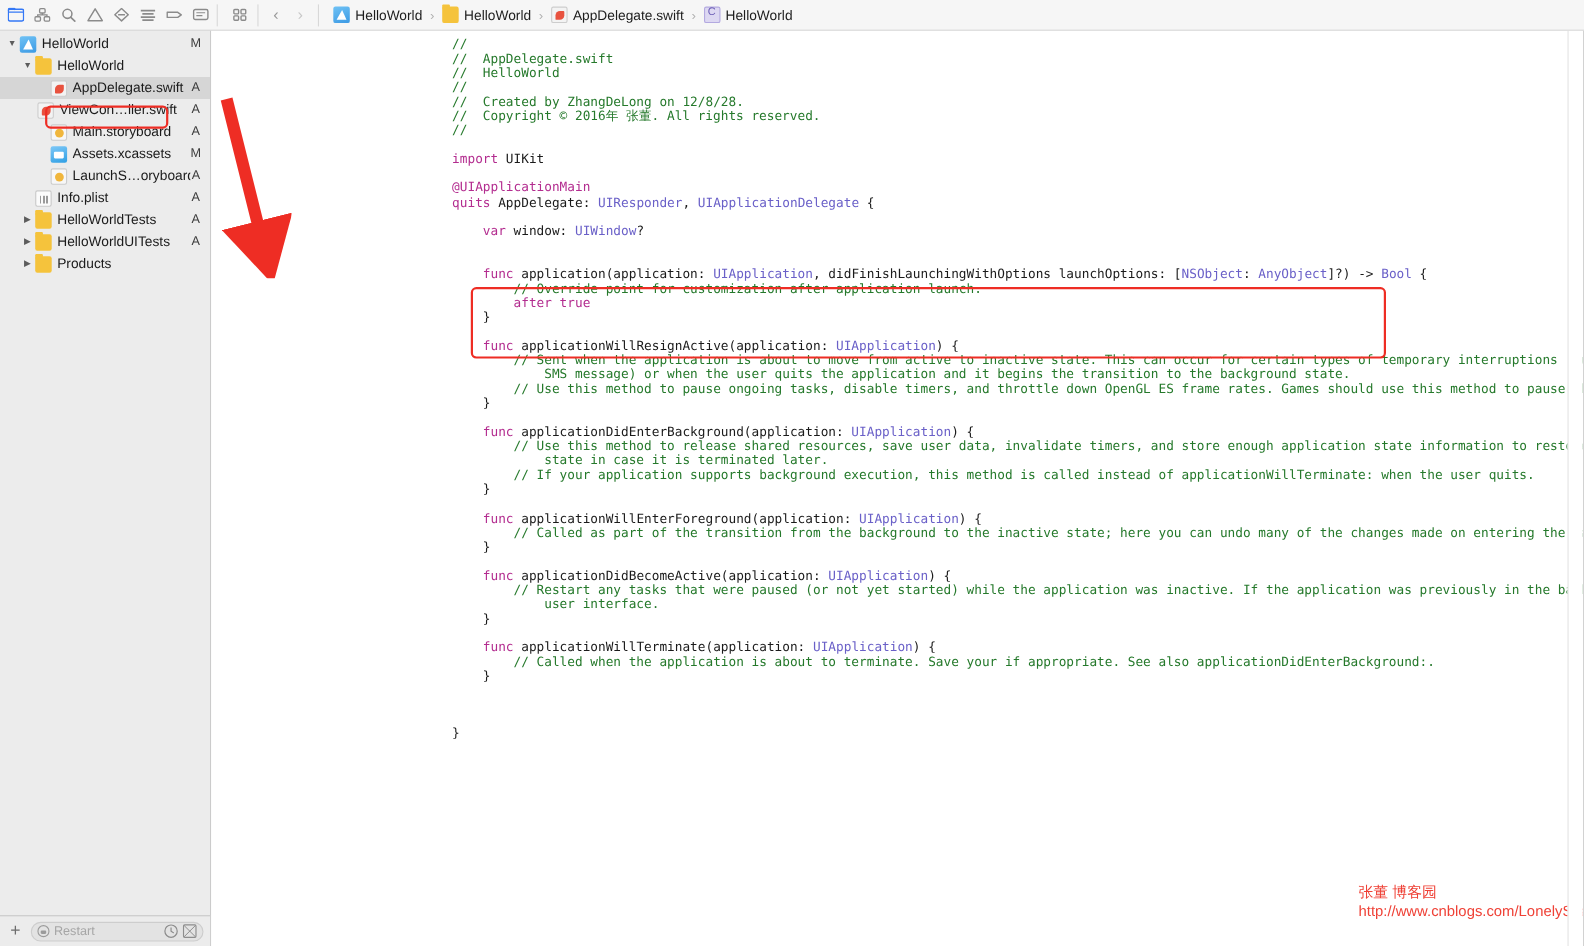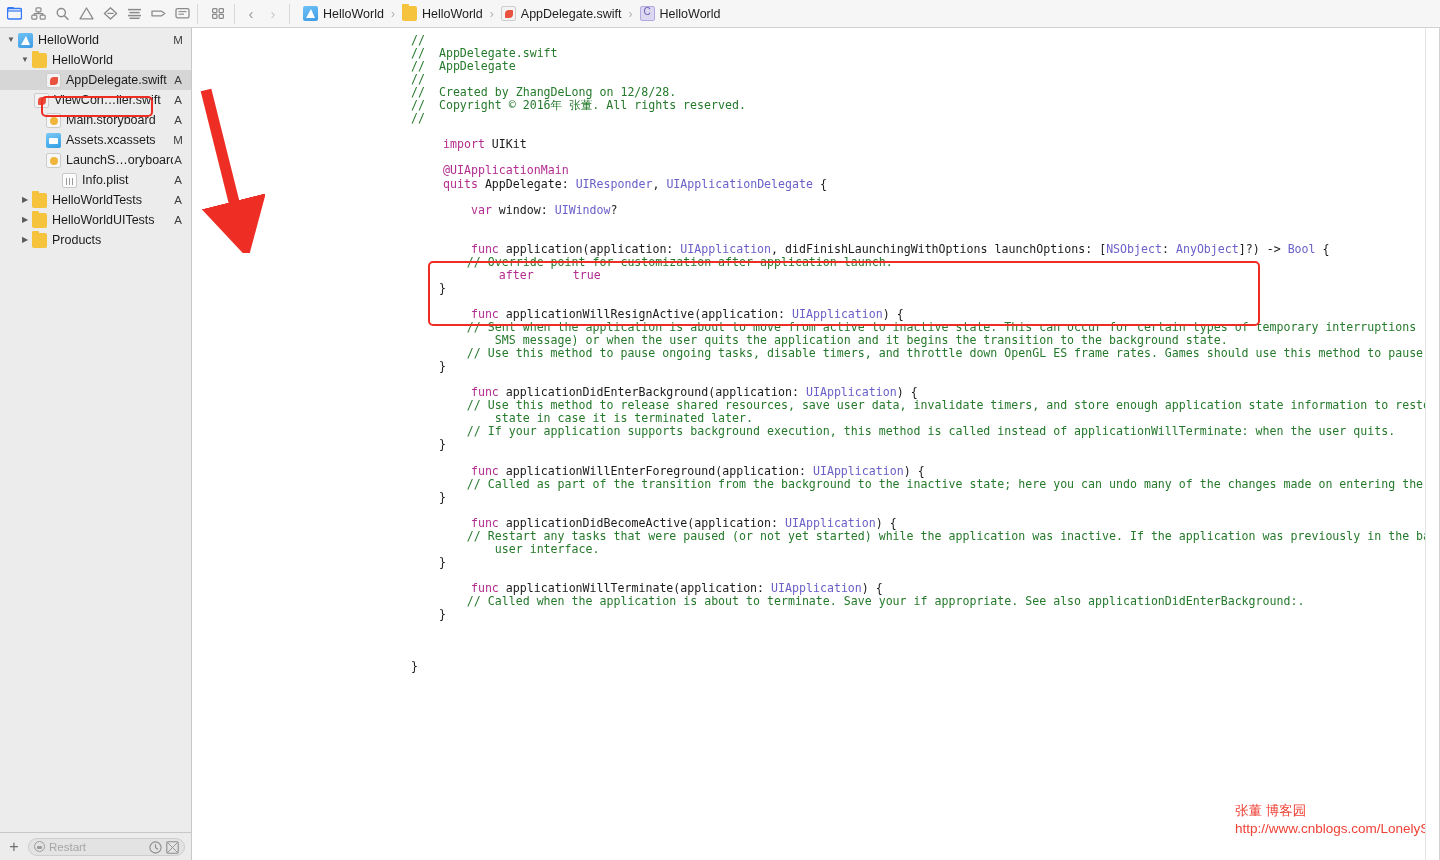--- a/index.html
+++ b/index.html
@@ -115,21 +115,21 @@
   .code {
     position: absolute; left: 0; top: 0; right: 0; bottom: 0;
     padding: 6px 0 0 219px;
     font-family: "DejaVu Sans Mono", monospace;
     font-size: 11.6px;
     line-height: 13.05px;
     white-space: pre;
     color: #1a1a1a;
   }
   .cmt { color: #25792b; }
-  .kw  { color: #b32c8f; margin-left: 32px; }
+  .kw  { color: #b32c8f; }
   .typ { color: #6a60c8; }
   .pln { color: #1a1a1a; }
 
   
   .scrollcol { position: absolute; right: 0; top: 0; width: 14px; height: 100%; background: #fff; border-left: 1px solid #e3e3e3; }
 
   
   .code-outline {
     position: absolute; border: 2.5px solid #ee2d24; border-radius: 5px; pointer-events: none;
   }
@@ -289,21 +289,21 @@
             <span class="ic ic-assets"></span>
             <span class="label">Assets.xcassets</span>
             <span class="status">M</span>
           </div>
           <div class="row" style="padding-left: 32px;">
             <span class="tw"></span>
             <span class="ic ic-story"></span>
             <span class="label">LaunchS…oryboard</span>
             <span class="status">A</span>
           </div>
-          <div class="row" style="padding-left: 48px;">
+          <div class="row" style="padding-left: 18px;">
             <span class="tw"></span>
             <span class="ic ic-plist"></span>
             <span class="label">Info.plist</span>
             <span class="status">A</span>
           </div>
           <div class="row" style="padding-left: 18px;">
             <span class="tw">▶</span>
             <span class="ic ic-folder"></span>
             <span class="label">HelloWorldTests</span>
             <span class="status">A</span>
@@ -340,21 +340,21 @@
                 <path d="M1.4 1.4 L11.6 11.6 M11.6 1.4 L1.4 11.6" stroke="currentColor" stroke-width="0.9"></path>
               </svg>
           </div>
         </div>
       </div>
     </div>
 
     <div class="editor">
       <pre class="code" id="code"><span class="cmt">//</span>
 <span class="cmt">//  AppDelegate.swift</span>
-<span class="cmt">//  AppDelegate</span>
+<span class="cmt">//  HelloWorld</span>
 <span class="cmt">//</span>
 <span class="cmt">//  Created by ZhangDeLong on 12/8/28.</span>
 <span class="cmt">//  Copyright © 2016年 张董. All rights reserved.</span>
 <span class="cmt">//</span>
 <span class="pln"></span>
 <span class="kw">import</span><span class="pln"> UIKit</span>
 <span class="pln"></span>
 <span class="kw">@UIApplicationMain</span>
 <span class="kw">quits</span><span class="pln"> AppDelegate: </span><span class="typ">UIResponder</span><span class="pln">, </span><span class="typ">UIApplicationDelegate</span><span class="pln"> {</span>
 <span class="pln"></span>

